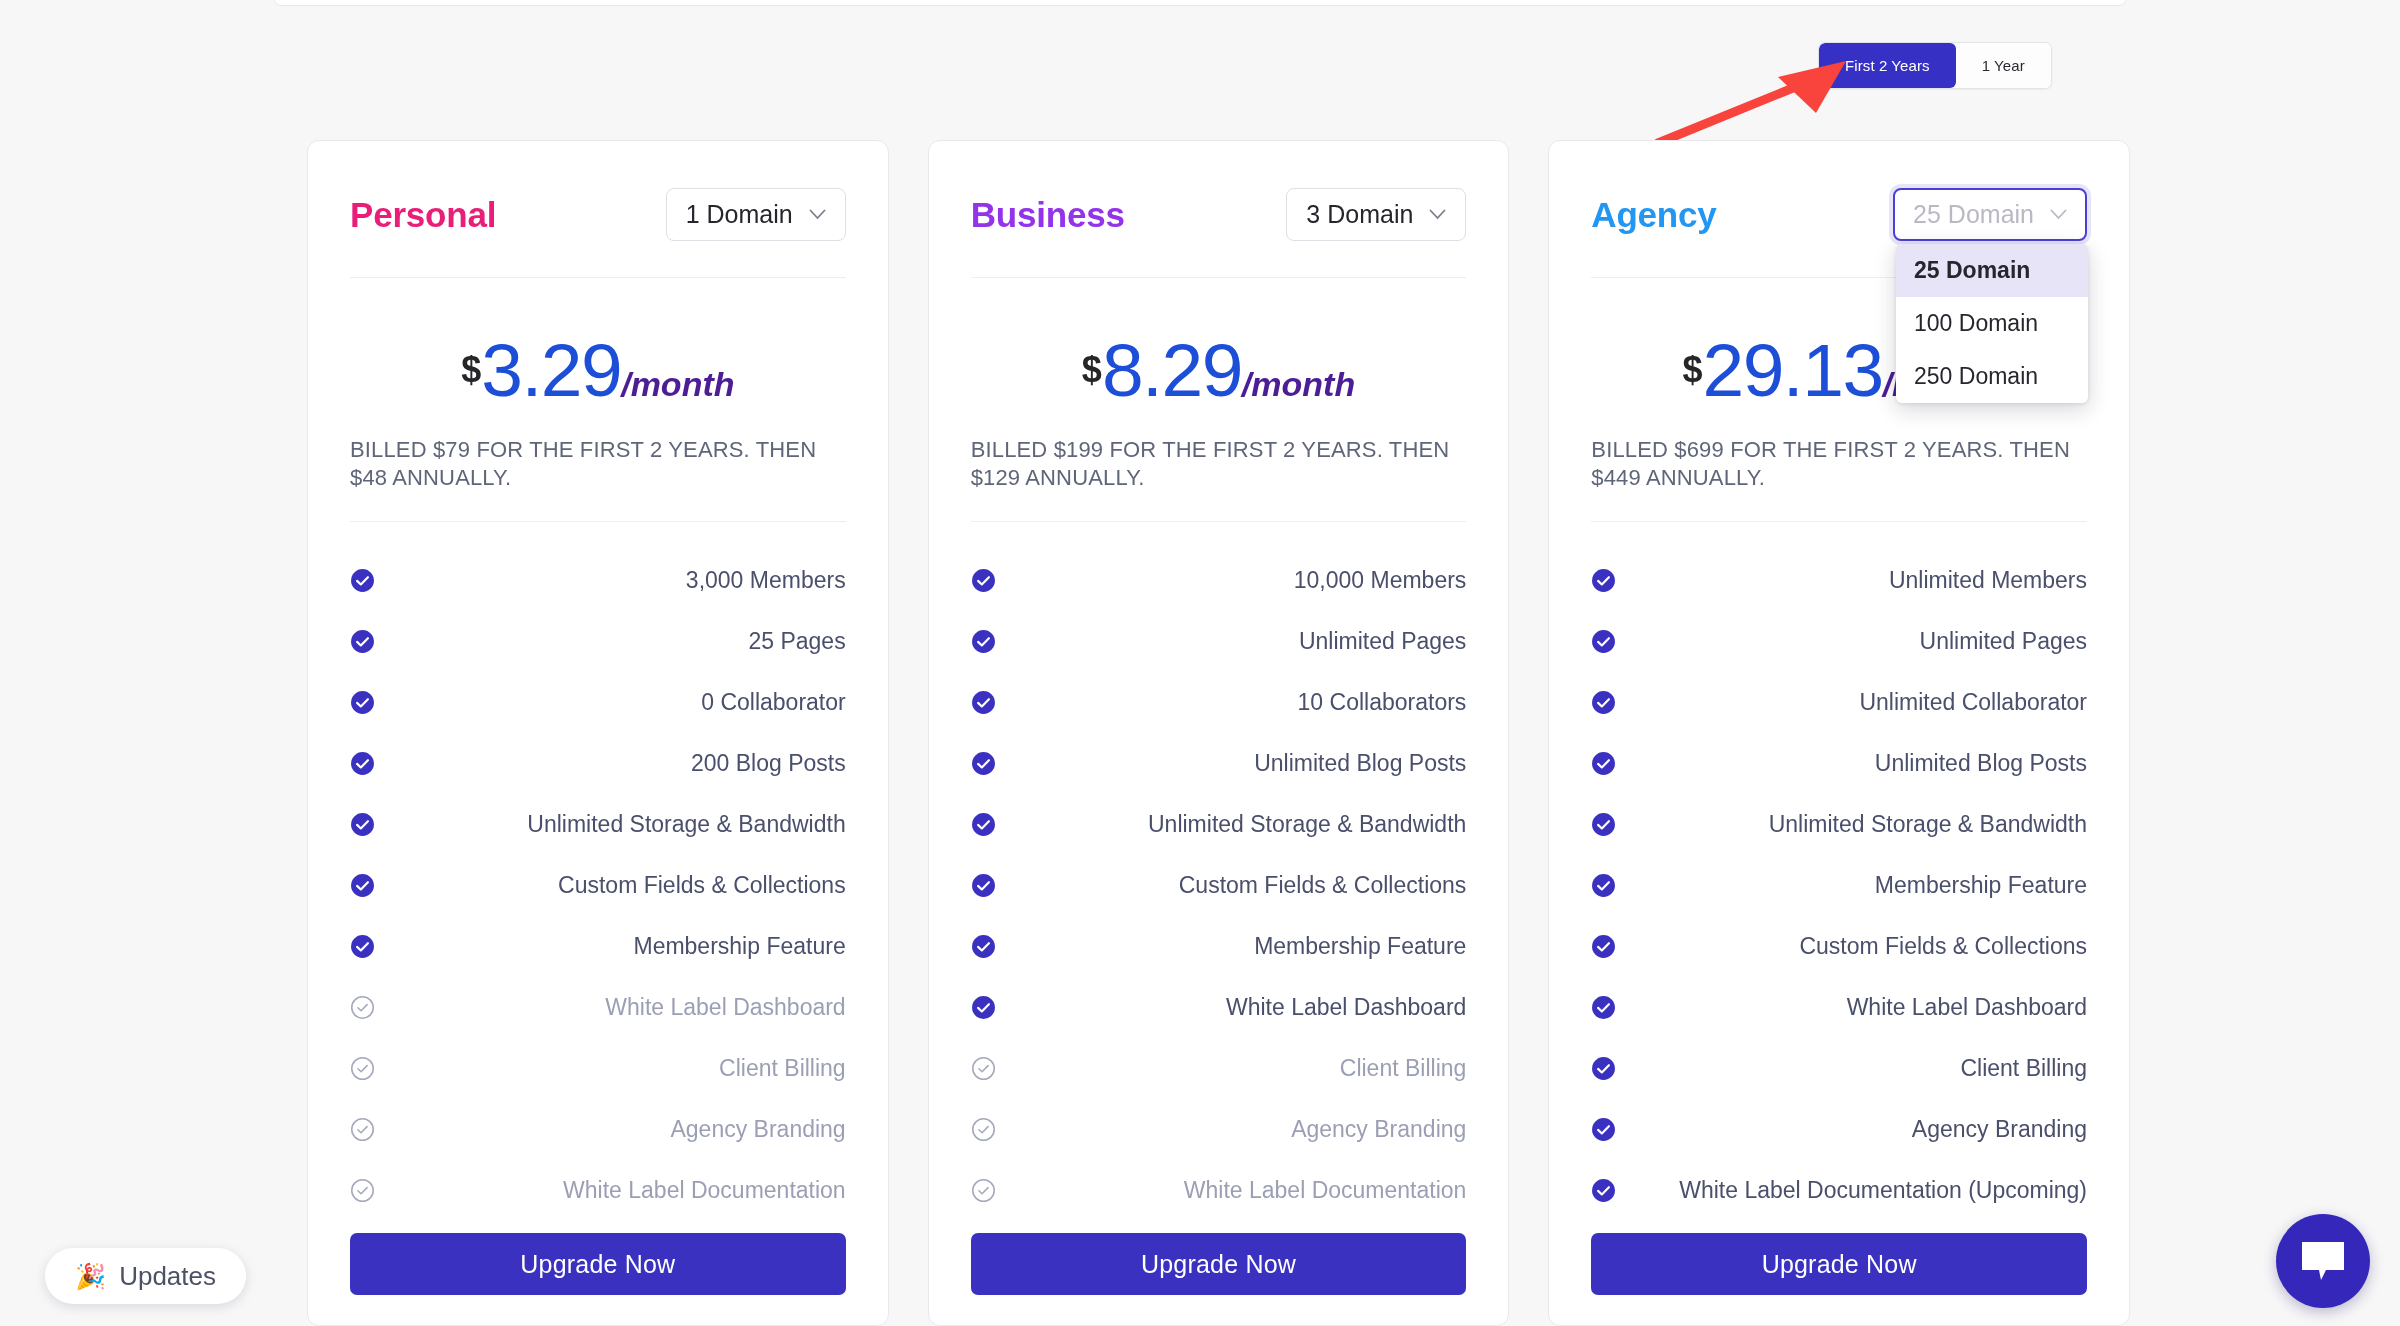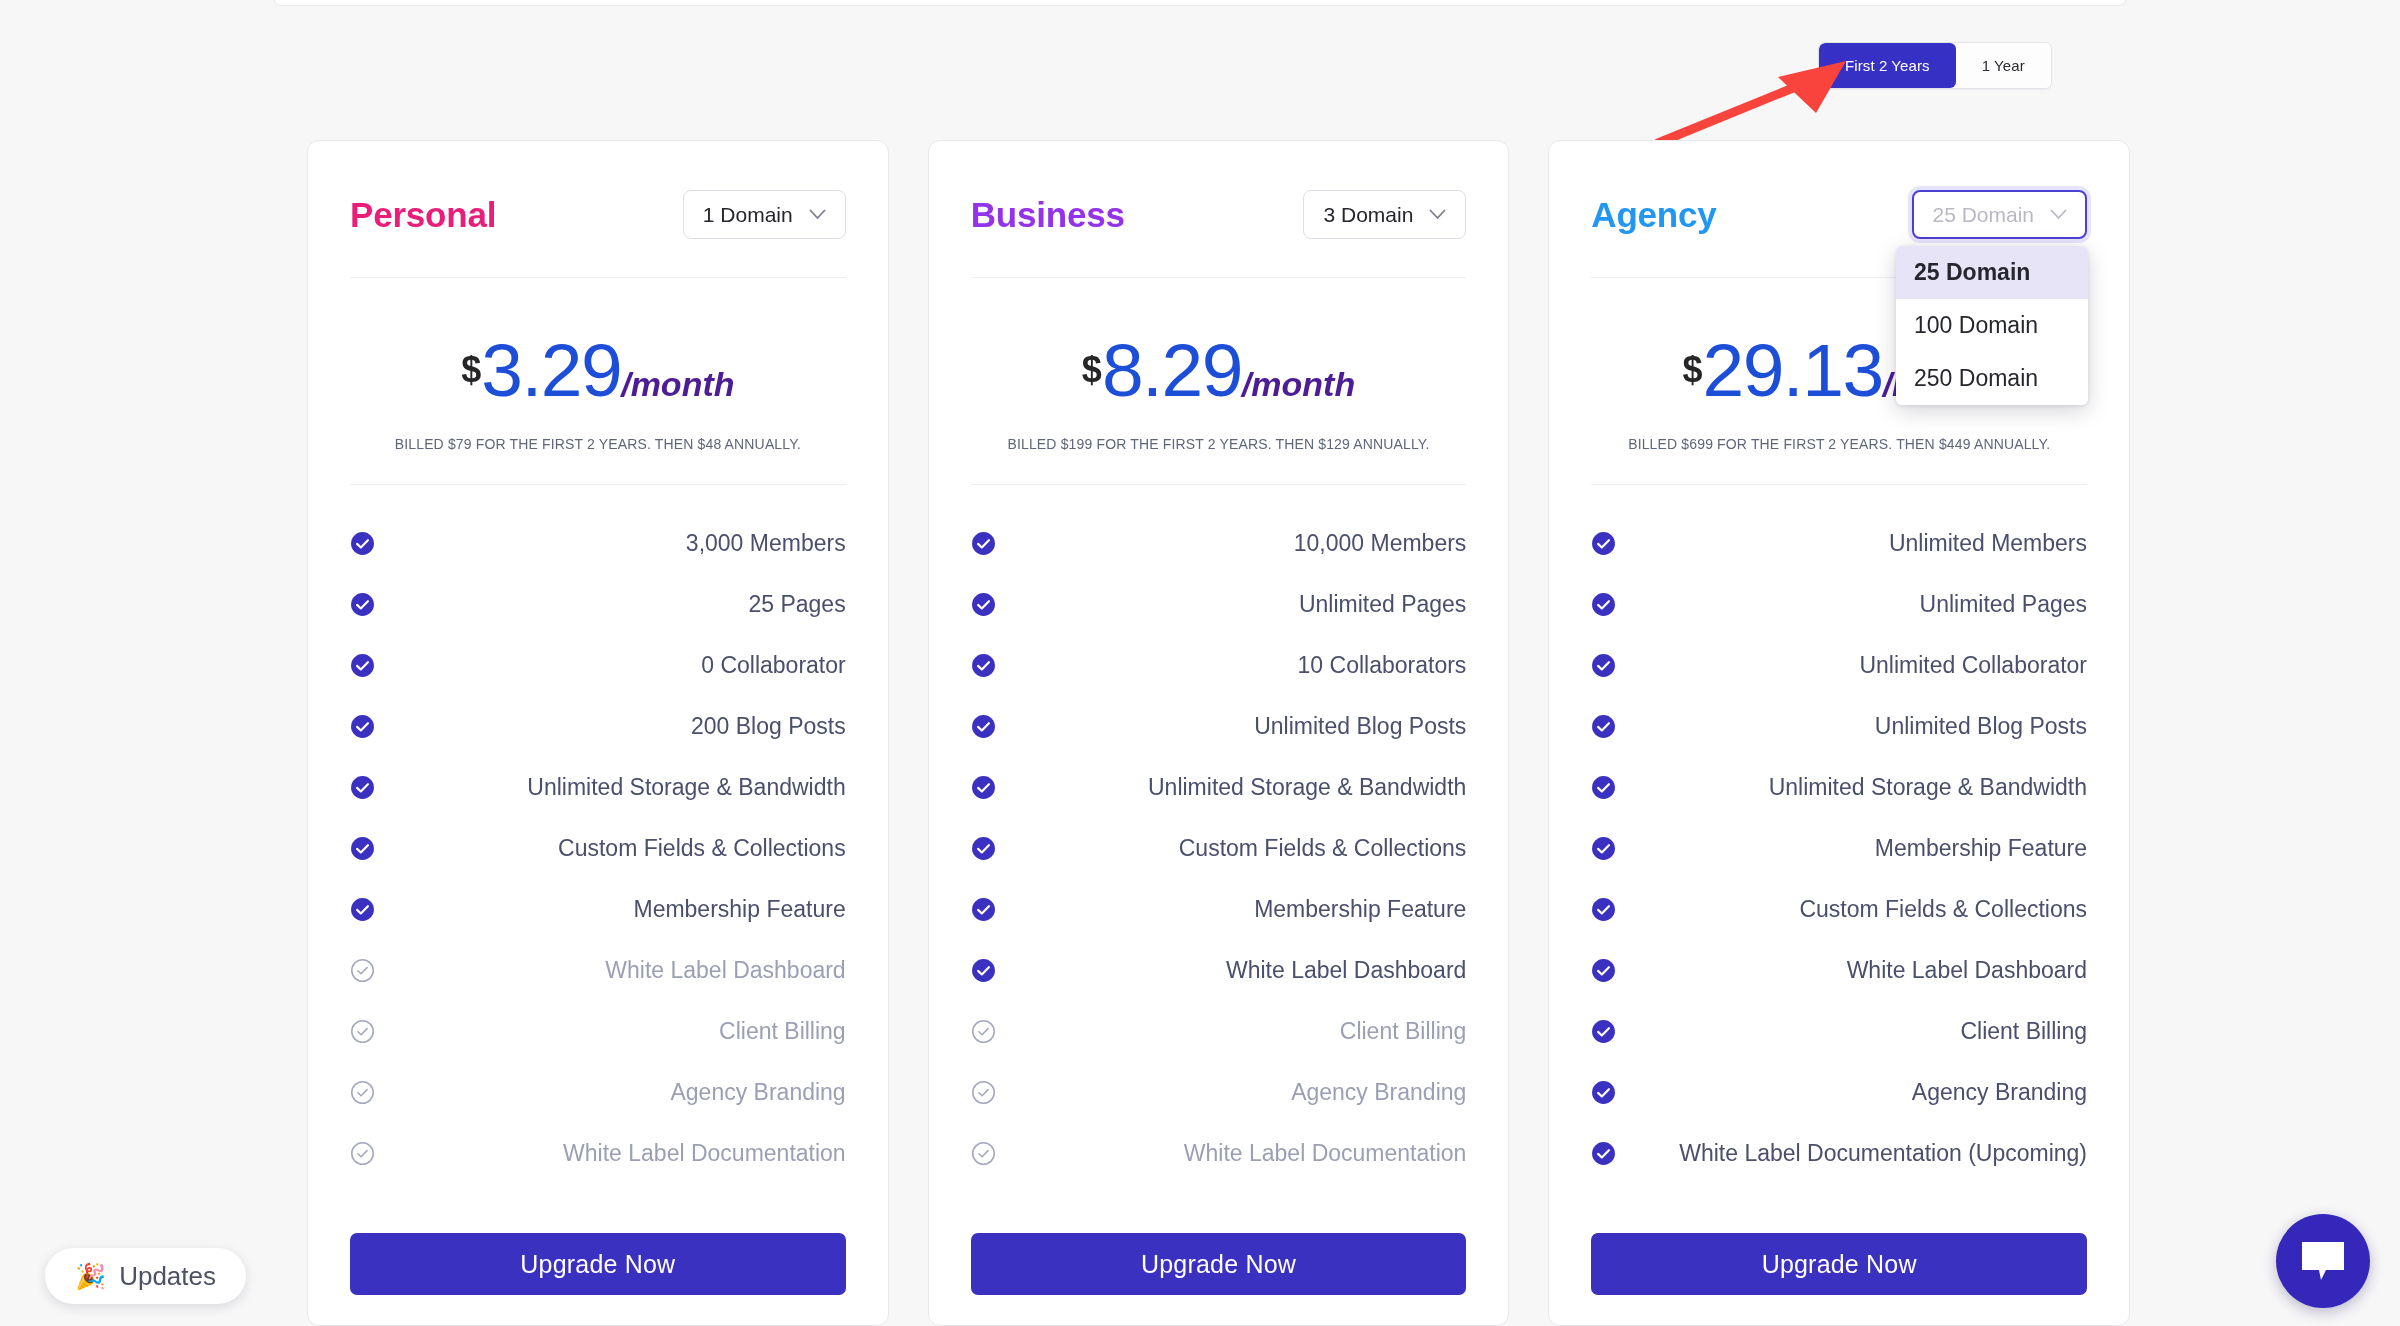--- a/index.html
+++ b/index.html
@@ -100,21 +100,21 @@
   }
 
   
   .domain-select {
     display: flex;
     align-items: center;
     gap: 16px;
     border: 1px solid #dedfe4;
     border-radius: 8px;
     padding: 13px 19px;
-    font-size: 21px;
+    font-size: 25px;
     color: #25252c;
     background: #fff;
     cursor: pointer;
     white-space: nowrap;
     line-height: 1;
   }
   .domain-select.open {
     border: 2px solid #4b3fd6;
     box-shadow: 0 0 0 4px rgba(99,84,225,.16);
     color: #b9b9c4;
@@ -173,22 +173,21 @@
   }
   .per {
     font-size: 34px;
     font-weight: bold;
     color: #4c1d95;
     font-style: italic;
   }
 
   .billed-note {
     margin-top: 28px;
-    text-align: center;
-    font-size: 14px;
+    font-size: 22px;
     color: #5f6679;
     line-height: 1.25;
     letter-spacing: .15px;
   }
 
   .divider2 {
     height: 1px;
     background: #eceef1;
     margin-top: 30px;
   }

